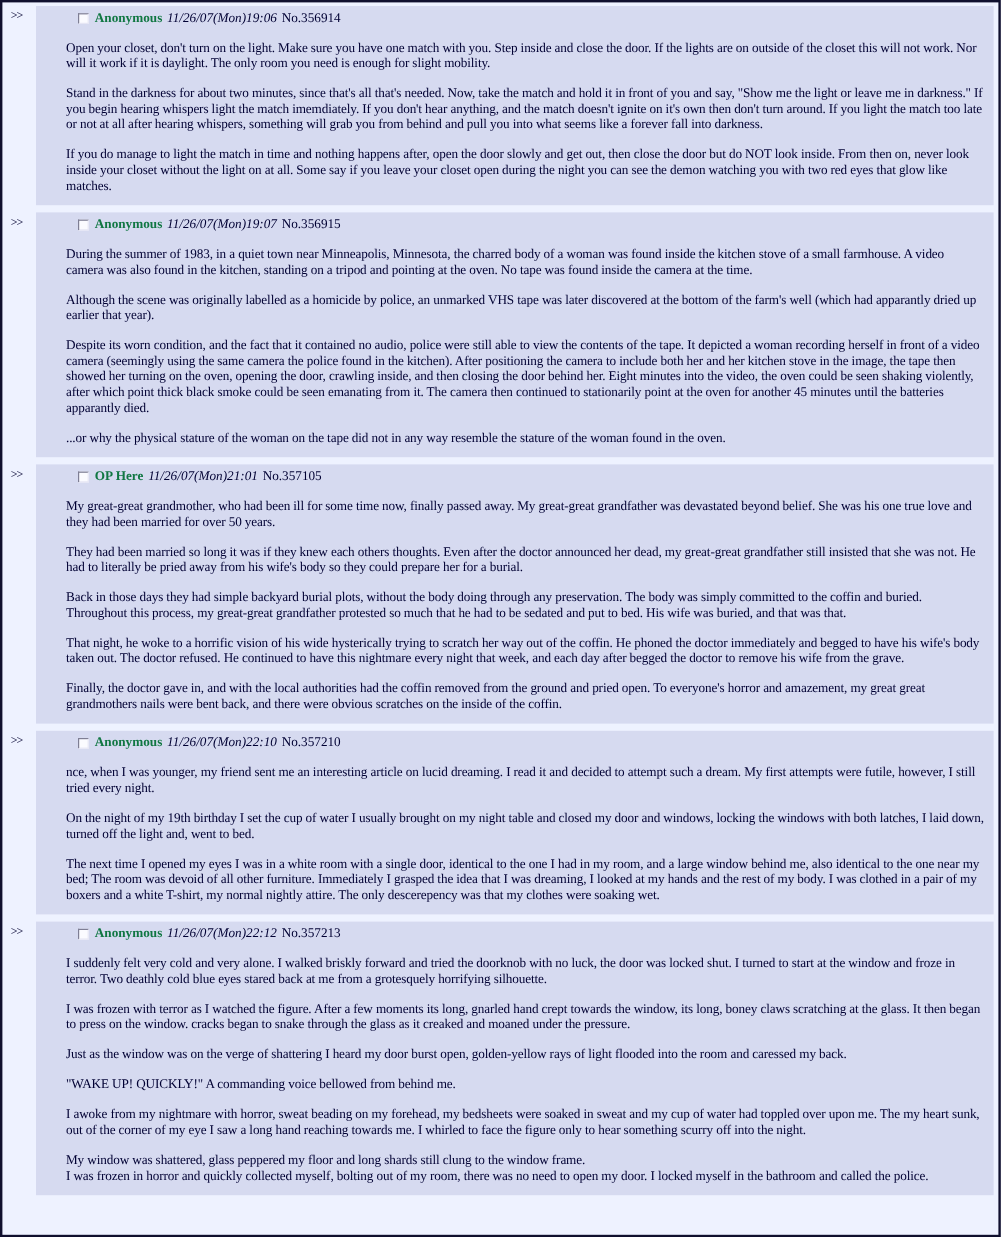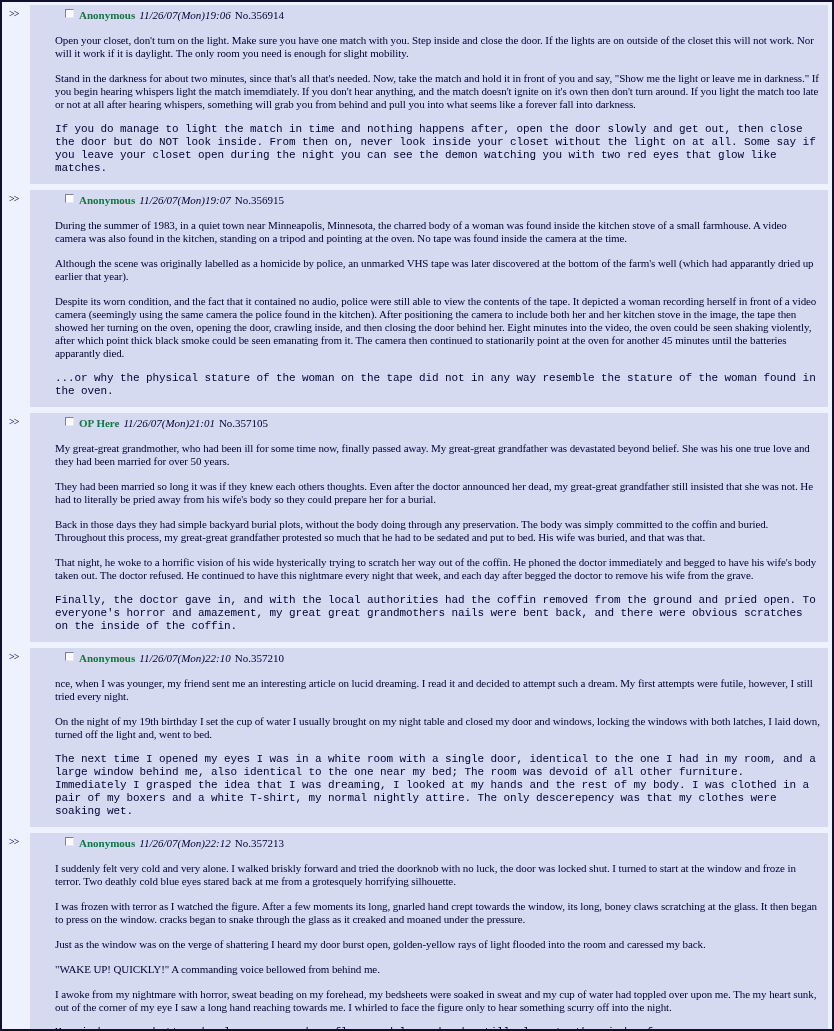--- a/index.html
+++ b/index.html
@@ -24,21 +24,21 @@
     color: var(--arrow-color, #34345C);
     letter-spacing: -1px;
   }
   .post {
     margin-left: 28px;
     background: var(--post-bg, #D6DAF0);
     padding: 4px 8px 9px 7px;
   }
   .post-header {
     display: flex;
-    align-items: flex-start;
+    align-items: center;
     font-size: 11px;
     line-height: 13px;
     white-space: nowrap;
     padding-left: 28px;
   }
   .delete-checkbox {
     appearance: none;
     -webkit-appearance: none;
     width: 9px;
     height: 9px;
@@ -59,21 +59,21 @@
     margin: 12px 0 0 18px;
     max-width: 784px;
     font-size: 11px;
     line-height: 13px;
     letter-spacing: -0.1px;
   }
   .post-body p {
     margin: 0 0 12px 0;
     white-space: pre-line;
   }
-  .post-body p:last-child { margin-bottom: 0; font-family: Liberation Mono, monospace; }
+  .post-body p:last-child { margin-bottom: 0; }
 </style>
 </head>
 <body>
 
 <div class="thread">
   <div class="post-row">
     <span class="side-arrow">&gt;&gt;</span>
     <div class="post">
       <div class="post-header">
         <input type="checkbox" class="delete-checkbox" style="">

